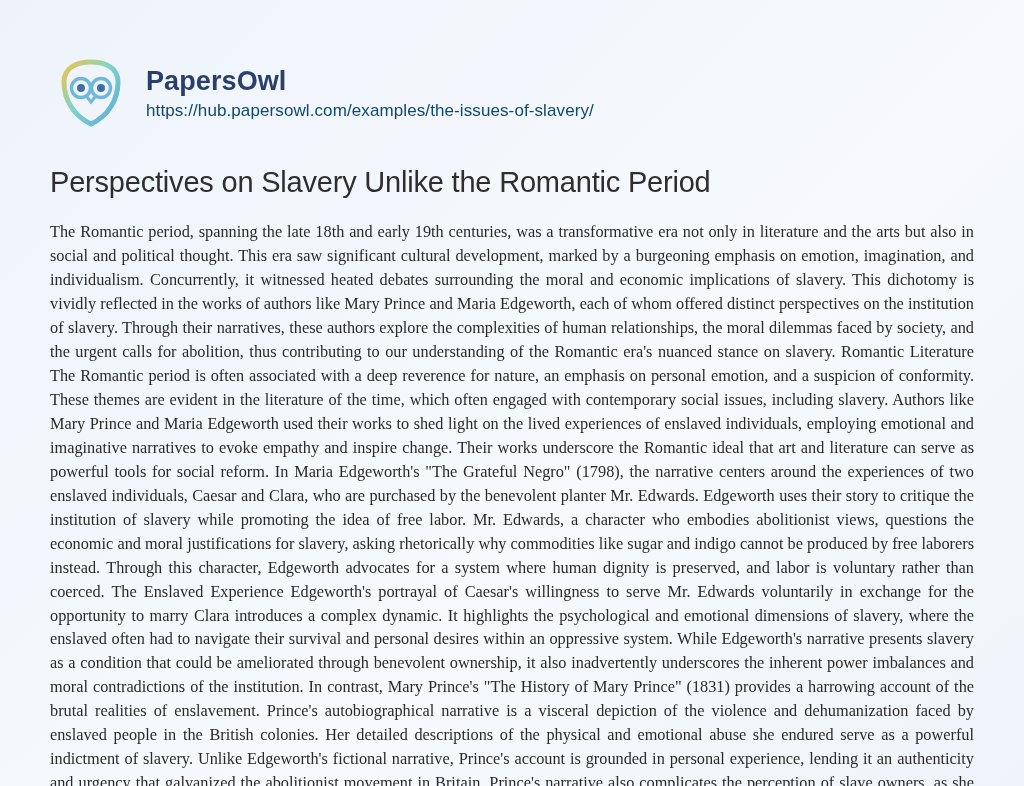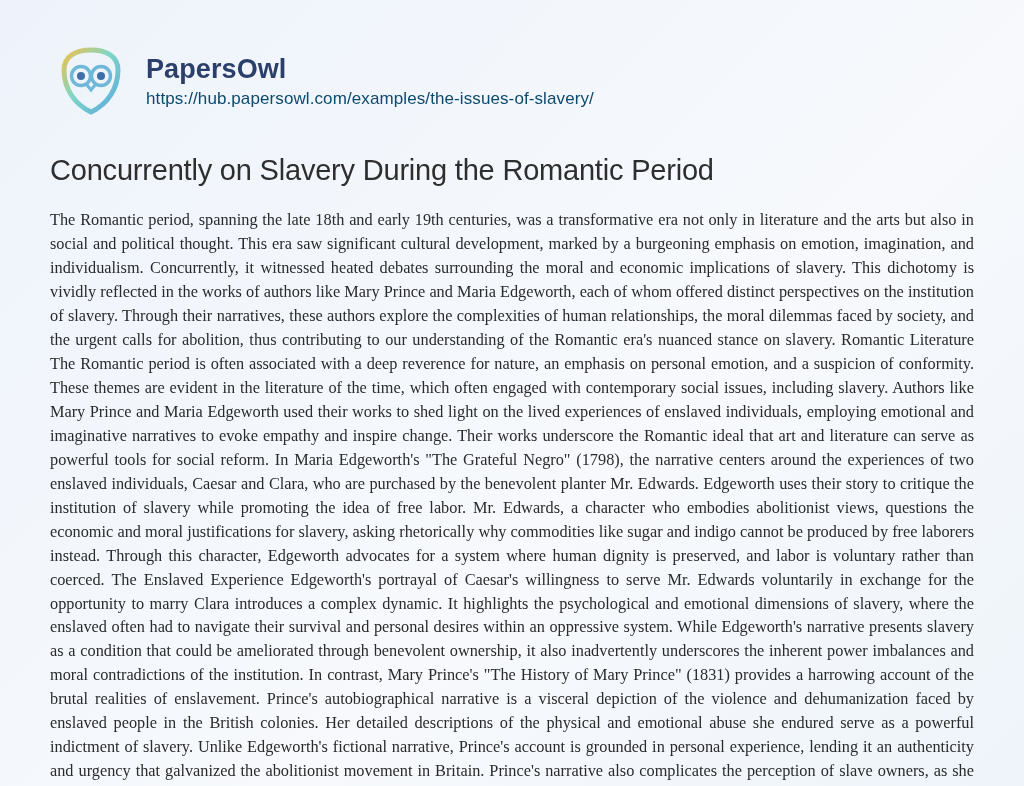--- a/index.html
+++ b/index.html
@@ -12,20 +12,21 @@
     background: linear-gradient(135deg, #eef3fb 0%, #f3f7fc 35%, #f7f9fc 60%, #eef4fa 100%);
     font-family: "Liberation Sans", sans-serif;
     overflow: hidden;
   }
   .page {
     position: relative;
     width: 1024px;
     height: 655px;
     box-sizing: border-box;
     padding: 44px 44px 0 44px;
+    margin-top: 12px;
   }
   .header {
     display: flex;
     align-items: center;
     gap: 18px;
     padding-left: 10px;
   }
   .logo {
     width: 74px;
     height: 74px;
@@ -97,17 +98,17 @@
         <path d="M33 41 L37 46 L41 41" fill="none" stroke="#6fb8d8" stroke-width="3"></path>
       </svg>
     </div>
     <div class="brand-block">
       <div class="brand-name">PapersOwl</div>
       <div class="brand-url">https://hub.papersowl.com/examples/the-issues-of-slavery/</div>
     </div>
   </div>
 
   <div class="article">
-    <h1 class="article-title">Concurrently on Slavery During the Romantic Period</h1>
+    <h1 class="article-title">Perspectives on Slavery Unlike the Romantic Period</h1>
     <p class="article-body">The Romantic period, spanning the late 18th and early 19th centuries, was a transformative era not only in literature and the arts but also in social and political thought. This era saw significant cultural development, marked by a burgeoning emphasis on emotion, imagination, and individualism. Concurrently, it witnessed heated debates surrounding the moral and economic implications of slavery. This dichotomy is vividly reflected in the works of authors like Mary Prince and Maria Edgeworth, each of whom offered distinct perspectives on the institution of slavery. Through their narratives, these authors explore the complexities of human relationships, the moral dilemmas faced by society, and the urgent calls for abolition, thus contributing to our understanding of the Romantic era's nuanced stance on slavery. Romantic Literature The Romantic period is often associated with a deep reverence for nature, an emphasis on personal emotion, and a suspicion of conformity. These themes are evident in the literature of the time, which often engaged with contemporary social issues, including slavery. Authors like Mary Prince and Maria Edgeworth used their works to shed light on the lived experiences of enslaved individuals, employing emotional and imaginative narratives to evoke empathy and inspire change. Their works underscore the Romantic ideal that art and literature can serve as powerful tools for social reform. In Maria Edgeworth's "The Grateful Negro" (1798), the narrative centers around the experiences of two enslaved individuals, Caesar and Clara, who are purchased by the benevolent planter Mr. Edwards. Edgeworth uses their story to critique the institution of slavery while promoting the idea of free labor. Mr. Edwards, a character who embodies abolitionist views, questions the economic and moral justifications for slavery, asking rhetorically why commodities like sugar and indigo cannot be produced by free laborers instead. Through this character, Edgeworth advocates for a system where human dignity is preserved, and labor is voluntary rather than coerced. The Enslaved Experience Edgeworth's portrayal of Caesar's willingness to serve Mr. Edwards voluntarily in exchange for the opportunity to marry Clara introduces a complex dynamic. It highlights the psychological and emotional dimensions of slavery, where the enslaved often had to navigate their survival and personal desires within an oppressive system. While Edgeworth's narrative presents slavery as a condition that could be ameliorated through benevolent ownership, it also inadvertently underscores the inherent power imbalances and moral contradictions of the institution. In contrast, Mary Prince's "The History of Mary Prince" (1831) provides a harrowing account of the brutal realities of enslavement. Prince's autobiographical narrative is a visceral depiction of the violence and dehumanization faced by enslaved people in the British colonies. Her detailed descriptions of the physical and emotional abuse she endured serve as a powerful indictment of slavery. Unlike Edgeworth's fictional narrative, Prince's account is grounded in personal experience, lending it an authenticity and urgency that galvanized the abolitionist movement in Britain. Prince's narrative also complicates the perception of slave owners, as she recounts her experiences with both kind and cruel masters. This duality reflects the unpredictable nature of slavery, where the quality of life for enslaved individuals was</p>
   </div>
 
 </div>
 
 </body></html>

